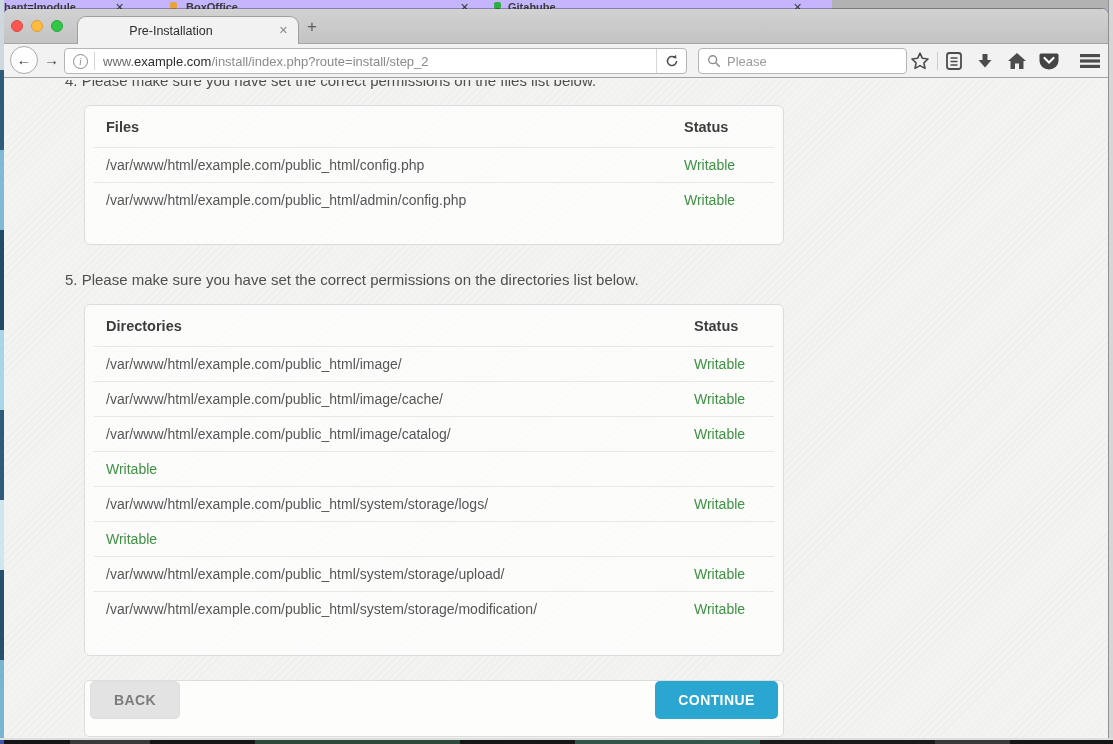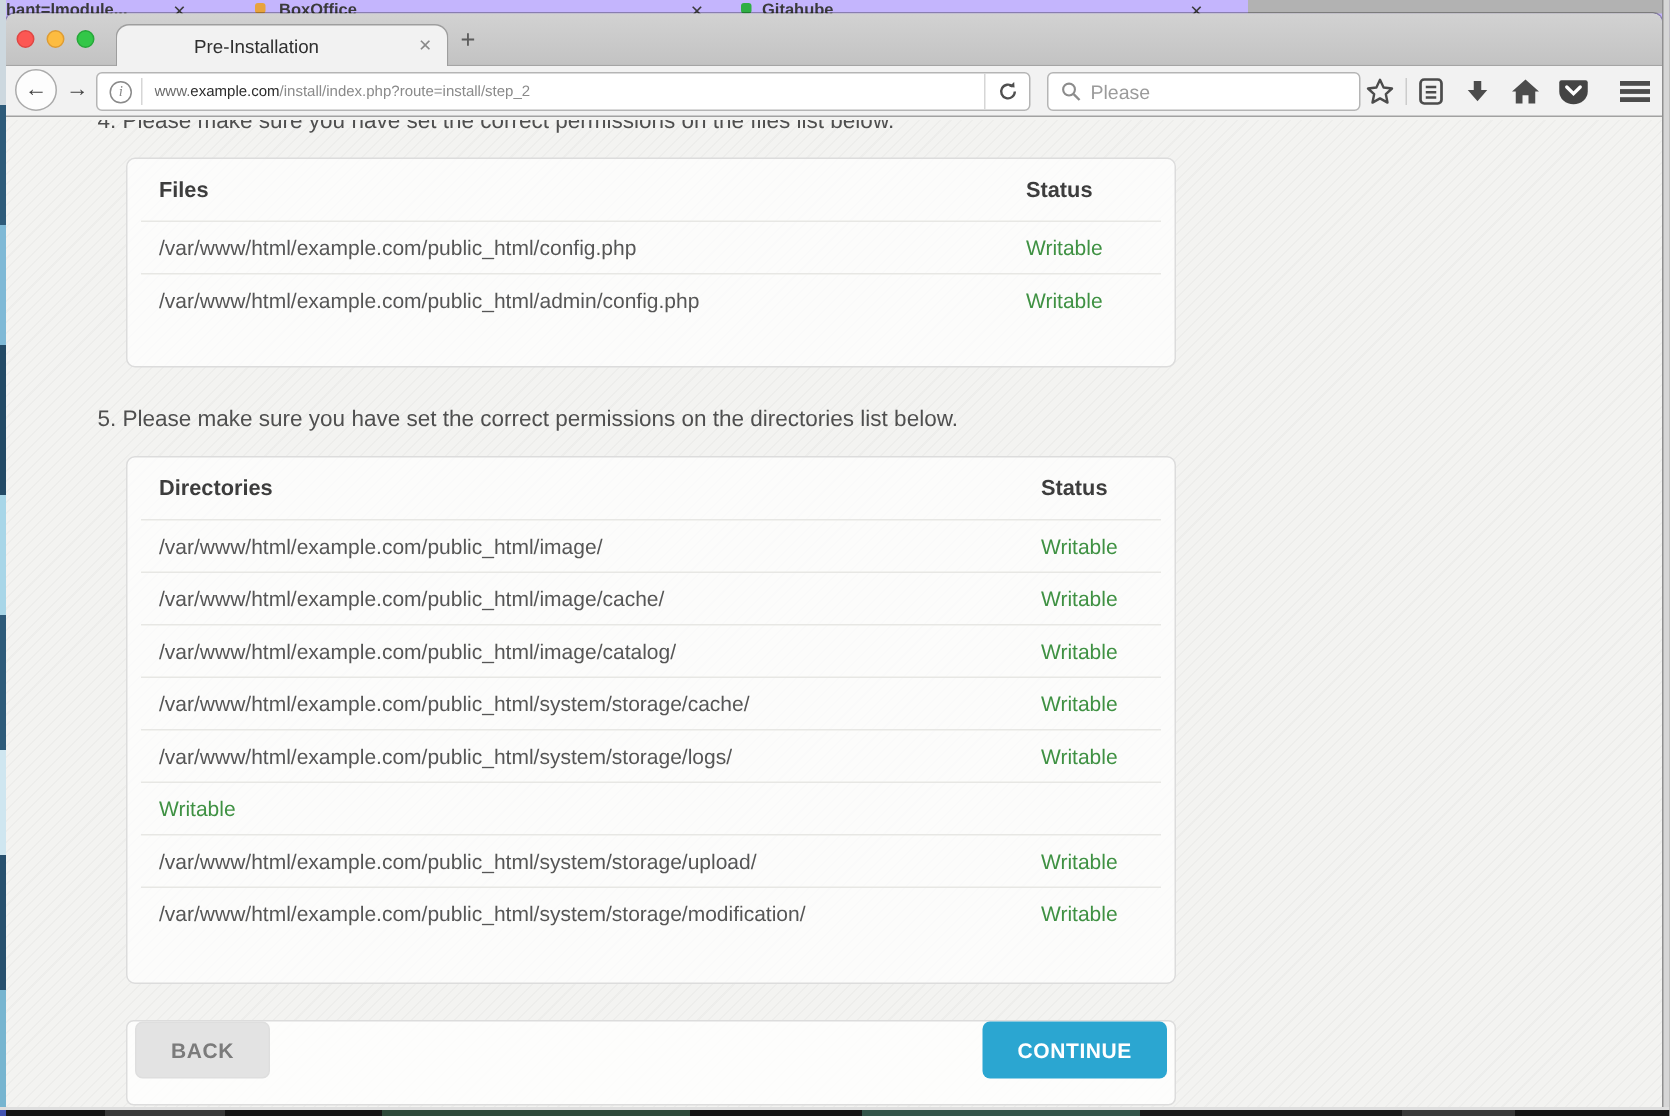--- a/index.html
+++ b/index.html
@@ -38,21 +38,21 @@
   
   .navbar { position:relative; height:34px; background:#f2f2f2; border-bottom:1px solid #a2a2a2; }
   .nav-back { position:absolute; left:6px; top:2px; width:28px; height:28px; border-radius:50%;
     background:#fdfdfd; border:1px solid #ababab; text-align:center; line-height:26px; font-size:15px; font-weight:bold; color:#3f3f3f; }
   .nav-fwd { position:absolute; left:40px; top:7px; font-size:15px; font-weight:bold; color:#3f3f3f; }
   .urlbar { position:absolute; left:60px; top:4px; width:623px; height:26px; background:#fff;
     border:1px solid #b5b5b5; border-radius:4px; display:flex; align-items:center; }
   .info-icon { width:15px; height:15px; border:1px solid #8a8a8a; border-radius:50%; color:#8a8a8a;
     font-size:10px; font-style:italic; font-family:"Liberation Serif",serif; text-align:center; line-height:14px; margin:0 6px 0 8px; flex:none; }
   .url-sep { width:1px; height:18px; background:#d6d6d6; margin-right:8px; flex:none; }
-  .url-text { flex:1; font-size:10px; color:#8a8a8a; white-space:nowrap; overflow:hidden; }
+  .url-text { flex:1; font-size:13px; color:#8a8a8a; white-space:nowrap; overflow:hidden; }
   .url-text .www { color:#6b6b6b; }
   .url-text .domain { color:#2b2b2b; }
   .reload-seg { flex:none; width:30px; height:24px; border-left:1px solid #d6d6d6; display:flex; align-items:center; justify-content:center; cursor:pointer; }
   .searchbar { position:absolute; left:694px; top:4px; width:209px; height:26px; background:#fff;
     border:1px solid #b5b5b5; border-radius:4px; display:flex; align-items:center; }
   .search-text { font-size:13px; color:#9b9b9b; }
   .nav-icon { position:absolute; top:4px; width:24px; height:26px; display:flex; align-items:center; justify-content:center; cursor:pointer; }
   .icon-sep { position:absolute; top:8px; width:1px; height:18px; background:#cccccc; }
 
   
@@ -221,21 +221,20 @@
             </div>
             <div class="trow">
               <span class="cell-name">/var/www/html/example.com/public_html/image/cache/</span>
               <span class="cell-status">Writable</span>
             </div>
             <div class="trow">
               <span class="cell-name">/var/www/html/example.com/public_html/image/catalog/</span>
               <span class="cell-status">Writable</span>
             </div>
             <div class="trow">
-              <span class="cell-name">/var/www/html/example.com/public_html/system/storage/cache/</span>
               <span class="cell-status">Writable</span>
             </div>
             <div class="trow">
               <span class="cell-name">/var/www/html/example.com/public_html/system/storage/logs/</span>
               <span class="cell-status">Writable</span>
             </div>
             <div class="trow">
               <span class="cell-status">Writable</span>
             </div>
             <div class="trow">

